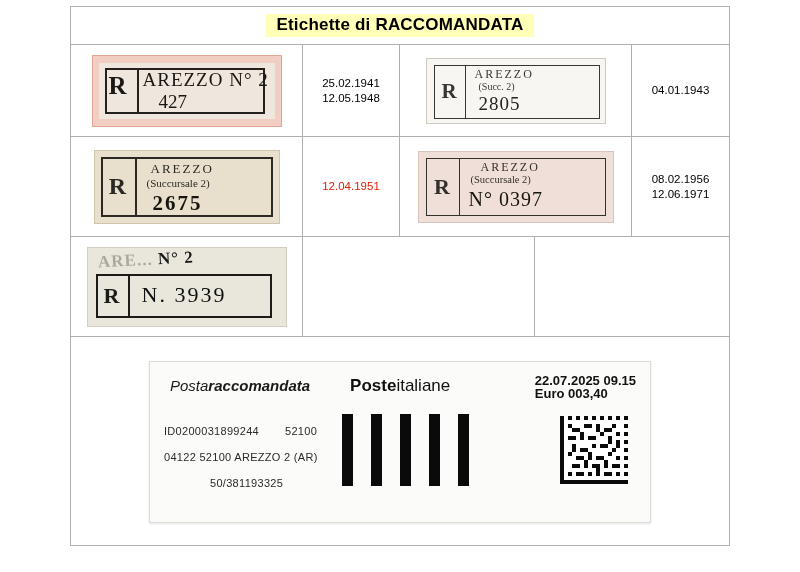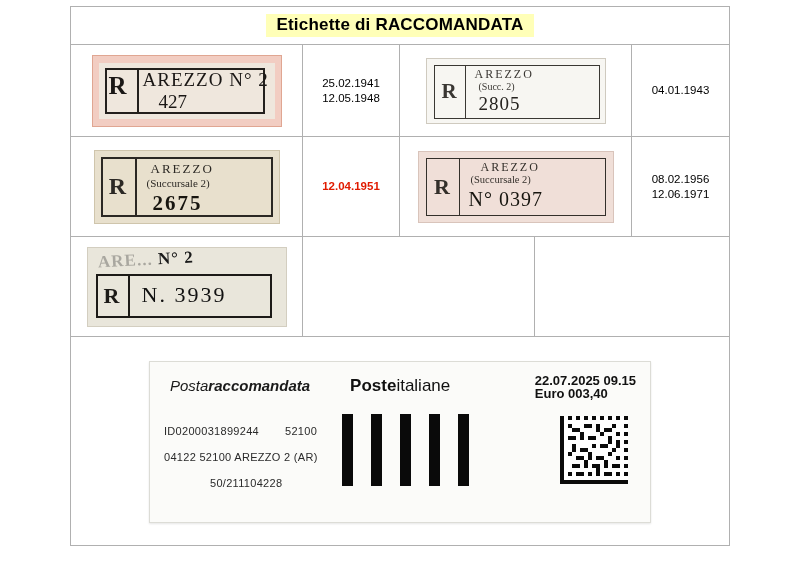--- a/index.html
+++ b/index.html
@@ -84,21 +84,21 @@
   .c-label2{ width: 232px; }
   .c-date2 { width: 97px; border-right: none; }
 
   .date-text {
     font-size: 11.5px;
     color: #000000;
     line-height: 15px;
     text-align: center;
     white-space: pre-line;
   }
-  .date-text.red { color: #e01b00; font-weight: bold; text-align: center; }
+  .date-text.red { color: #e01b00; font-weight: normal; text-align: center; }
 
   
   .bottom-panel {
     position: absolute;
     left: 0;
     top: 331px;
     width: 658px;
     height: 207px;
     box-sizing: border-box;
     display: flex;
@@ -581,21 +581,21 @@
         <div class="poste-dt">
           <div>22.07.2025  09.15</div>
           <div>Euro 003,40</div>
         </div>
 
         <div class="poste-left">
           <div class="l1">
             <span>ID0200031899244</span><span class="gap"></span><span>52100</span>
           </div>
           <div class="l2">04122 52100 AREZZO 2 (AR)</div>
-          <div class="l3">50/211104228</div>
+          <div class="l3">50/381193325</div>
         </div>
 
         <div class="bars">
           <div class="bar"></div>
           <div class="bar"></div>
           <div class="bar"></div>
           <div class="bar"></div>
           <div class="bar"></div>
         </div>
 

